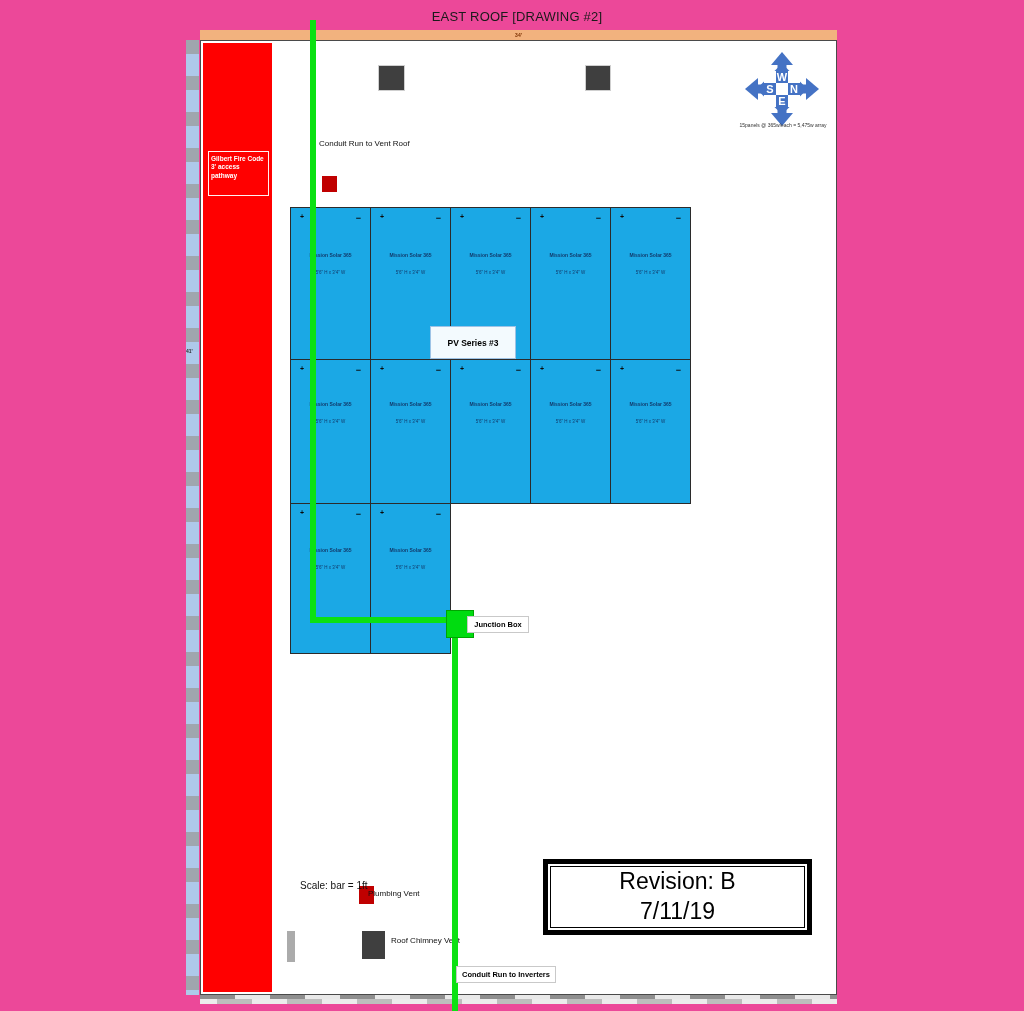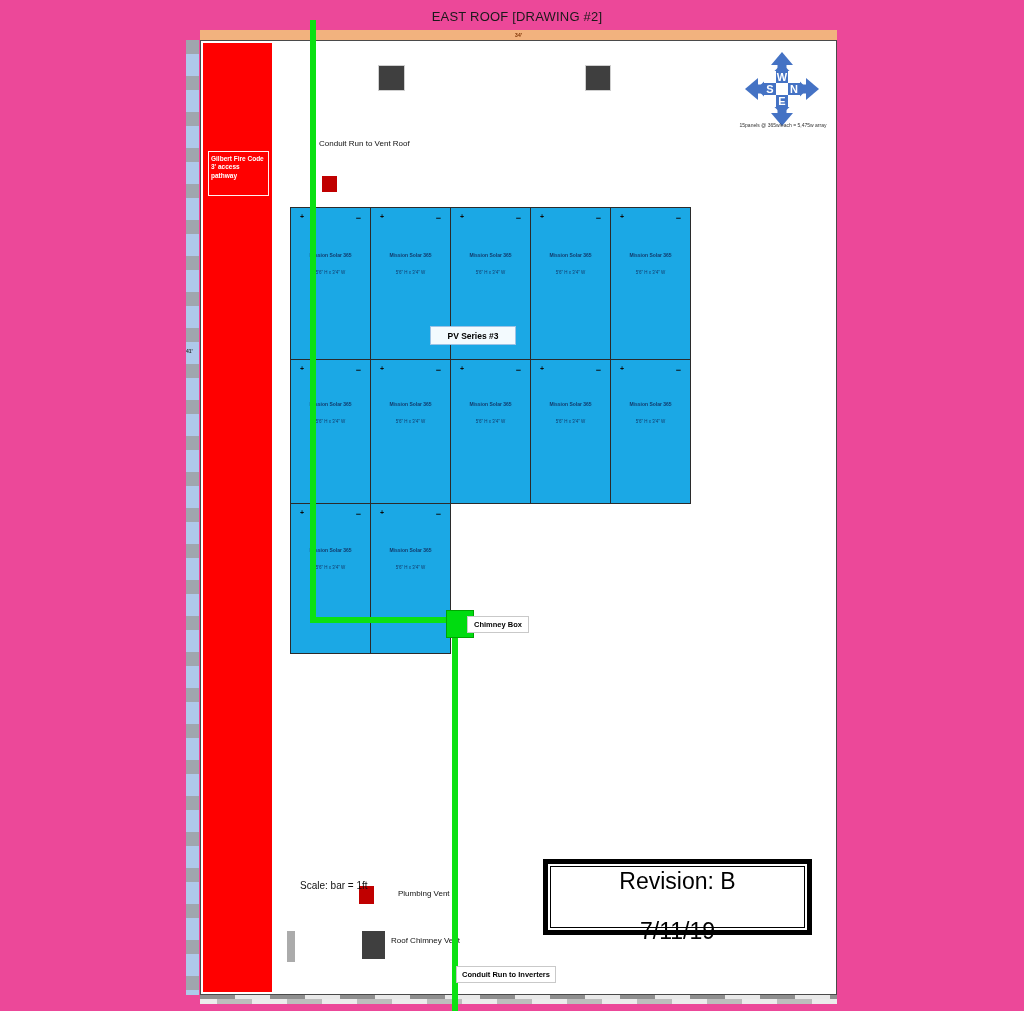--- a/index.html
+++ b/index.html
@@ -79,21 +79,21 @@
   .panel .pname {
     position: absolute; top: 29%; left: 0; width: 100%; text-align: center;
     font-size: 5px; font-weight: bold; color: #123A6B;
   }
   .panel .psize {
     position: absolute; top: 41%; left: 0; width: 100%; text-align: center;
     font-size: 4.5px; color: #123A6B;
   }
 
   .pv-label {
-    left: 430px; top: 326px; width: 86px; height: 19px;
+    left: 430px; top: 326px; width: 86px; height: 33px;
     background: #F3FAFE; border: 1px solid #9DC3E6;
     display: flex; align-items: center; justify-content: center;
     font-size: 8.5px; font-weight: bold; color: #000; z-index: 6;
   }
 
   
   .conduit { background: #0BE112; z-index: 5; }
   .conduit-v1 { left: 310px; top: 20px; width: 6px; height: 603px; }
   .conduit-h  { left: 310px; top: 617px; width: 138px; height: 6px; }
   .conduit-v2 { left: 452px; top: 637px; width: 6px; height: 374px; }
@@ -109,36 +109,36 @@
   }
   .inverters-label {
     left: 456px; top: 966px; width: 100px; height: 17px;
     background: #ffffff; border: 1px solid #c9c9c9; z-index: 7;
     display: flex; align-items: center; justify-content: center;
     font-size: 7.5px; font-weight: bold; color: #000;
   }
 
   
   .legend-vent-swatch    { left: 359px; top: 886px; width: 15px; height: 18px; background: #C00000; }
-  .legend-vent-label     { left: 398px; top: 889px; font-size: 8px; color: #111; }
+  .legend-vent-label     { left: 368px; top: 889px; font-size: 8px; color: #111; }
   .legend-scale-swatch   { left: 287px; top: 931px; width: 8px;  height: 31px; background: #ABABAB; }
   .legend-scale-label    { left: 300px; top: 880px; font-size: 10px; color: #111; }
   .legend-chimney-swatch { left: 362px; top: 931px; width: 23px; height: 28px; background: #3F3F3F; }
   .legend-chimney-label  { left: 391px; top: 936px; font-size: 8px; color: #111; z-index: 4; }
 
   
   .revision {
     left: 543px; top: 859px; width: 269px; height: 76px;
     border: 5px solid #000; background: #fff; z-index: 3;
   }
   .revision .inner {
     position: absolute; inset: 2px; border: 1px solid #000;
     display: flex; flex-direction: column; align-items: center; justify-content: center;
   }
-  .revision .line { font-size: 23px; color: #000; line-height: 1.3; margin-top: 20px; }
+  .revision .line { font-size: 23px; color: #000; line-height: 1.3; }
 </style>
 </head>
 <body>
 
 <div id="stage">
 
   <div class="abs title">EAST ROOF [DRAWING #2]</div>
 
   <div class="abs dim-top">
     <span>34'</span>
@@ -270,21 +270,21 @@
         <span class="pname">Mission Solar 365</span>
         <span class="psize">5'6" H x 3'4" W</span>
       </div>
     </div>
 
   <div class="abs pv-label">PV Series #3</div>
 
   <div class="abs conduit conduit-v1"></div>
   <div class="abs conduit conduit-h"></div>
   <div class="abs junction-box"></div>
-  <div class="abs junction-label">Chimney Box</div>
+  <div class="abs junction-label">Junction Box</div>
   <div class="abs conduit conduit-v2"></div>
 
   <div class="abs legend-vent-swatch"></div>
   <div class="abs legend-vent-label">Plumbing Vent</div>
   <div class="abs legend-scale-swatch"></div>
   <div class="abs legend-scale-label">Scale: bar = 1ft</div>
   <div class="abs legend-chimney-swatch"></div>
   <div class="abs legend-chimney-label">Roof Chimney Vent</div>
 
   <div class="abs inverters-label">Conduit Run to Inverters</div>

